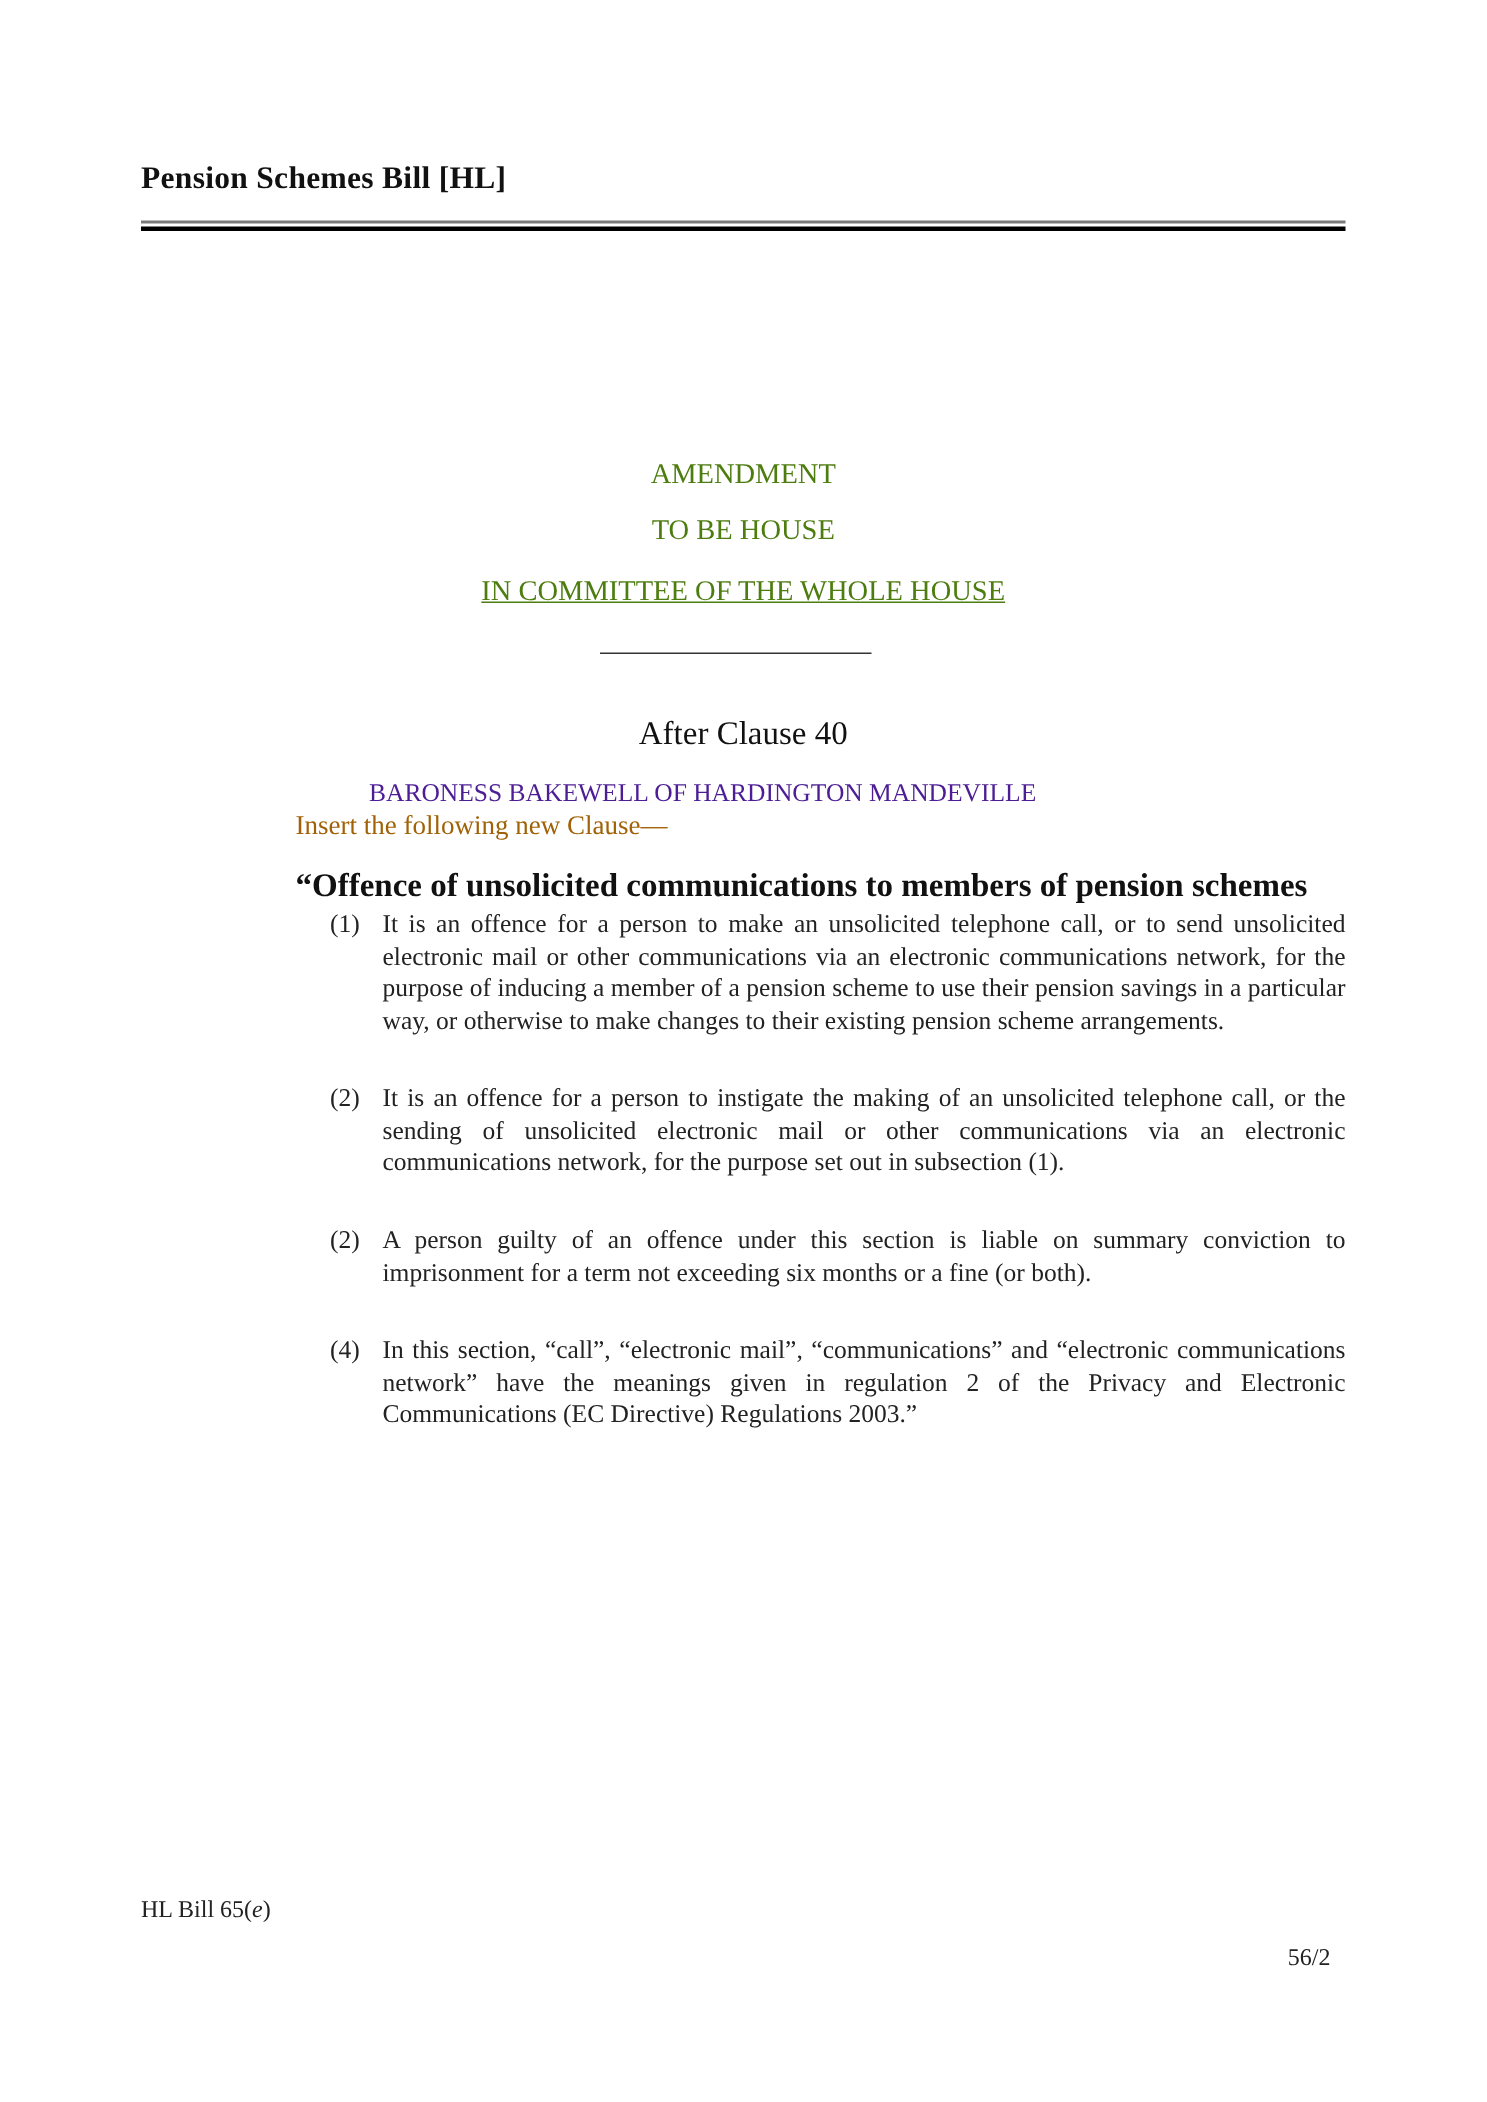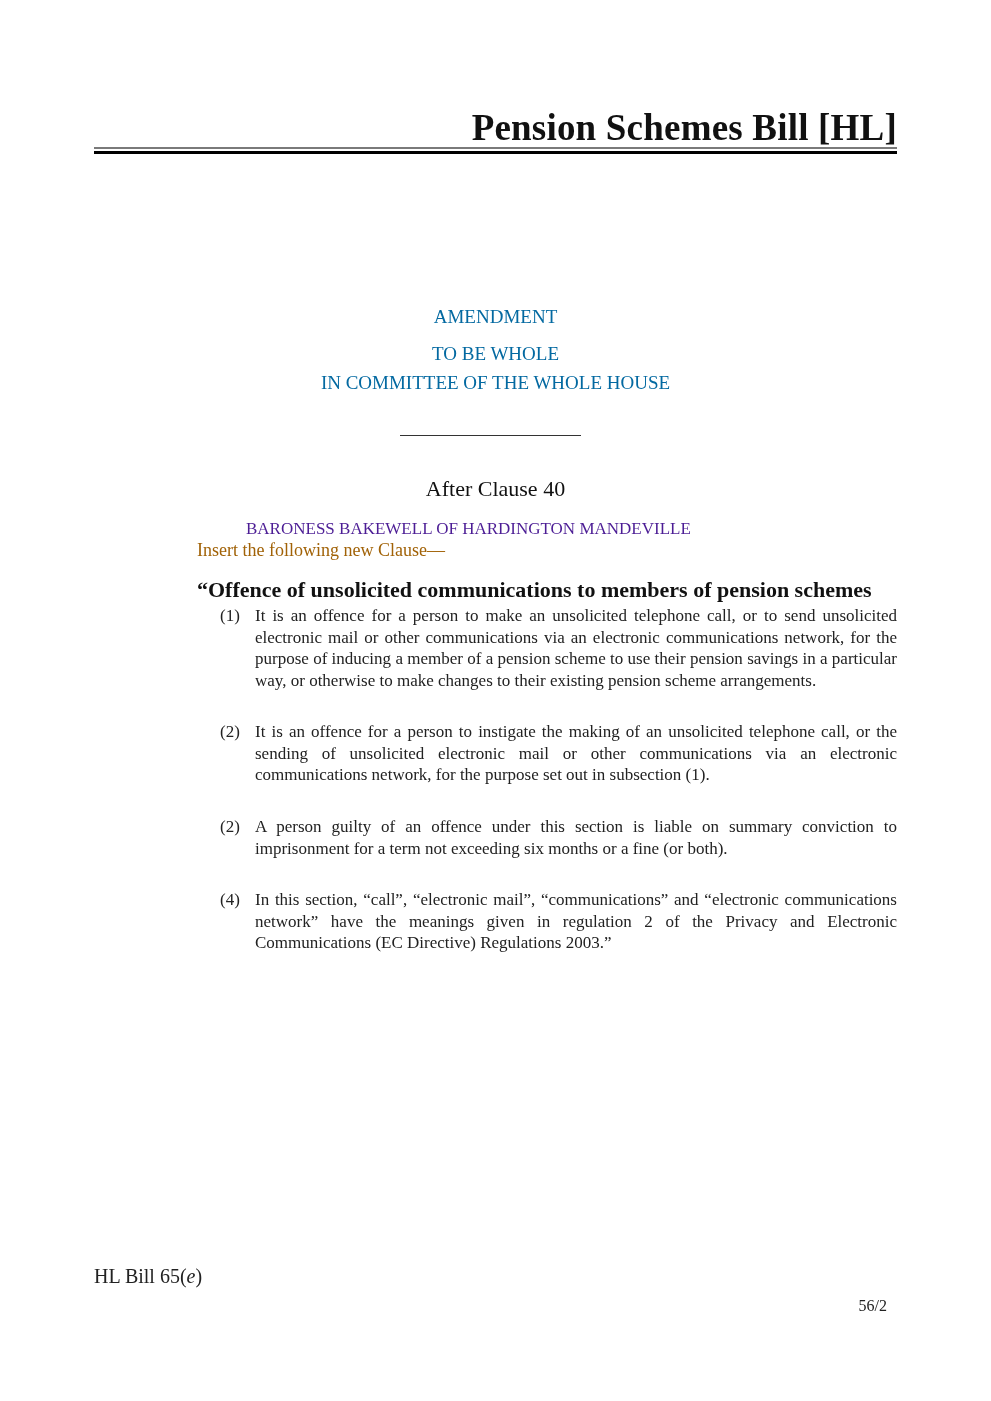--- a/index.html
+++ b/index.html
@@ -13,22 +13,22 @@
       position: relative;
       font-family: "Liberation Serif", "DejaVu Serif", serif;
       color: #1a1a1a;
       overflow: hidden;
     }
     .page-title {
       position: absolute;
       top: 106px;
       left: 94px;
       width: 803px;
-      text-align: right;
-      font-size: 37px;
+      text-align: left;
+      font-size: 21px;
       font-weight: bold;
       color: #111;
       letter-spacing: 0.2px;
     }
     .rule-thin {
       position: absolute;
       top: 147px;
       left: 94px;
       width: 803px;
       height: 2px;
@@ -41,21 +41,21 @@
       width: 803px;
       height: 3px;
       background: #000;
     }
     .heading-line {
       position: absolute;
       left: 94px;
       width: 803px;
       text-align: center;
       font-size: 19px;
-      color: #0369a1;
+      color: #4d7c0f;
     }
     .short-rule {
       position: absolute;
       top: 435px;
       left: 400px;
       width: 181px;
       height: 1px;
       background: #333;
     }
     .after-clause {
@@ -104,42 +104,42 @@
       flex: none;
     }
     .subsection .text {
       flex: 1;
       text-align: justify;
     }
     .footer-left {
       position: absolute;
       top: 1265px;
       left: 94px;
-      font-size: 20px;
+      font-size: 16px;
       color: #222;
     }
     .footer-left i { font-style: italic; }
     .footer-right {
       position: absolute;
       top: 1297px;
       right: 104px;
       font-size: 16px;
       color: #222;
     }
   </style>
 </head>
 <body>
 
 <div class="page-title">Pension Schemes Bill [HL]</div>
 <div class="rule-thin"></div>
 <div class="rule-thick"></div>
 
 <div class="heading-line" style="top:306px;">AMENDMENT</div>
-<div class="heading-line" style="top:343px;">TO BE WHOLE</div>
-<div class="heading-line" style="top:372px;">IN COMMITTEE OF THE WHOLE HOUSE</div>
+<div class="heading-line" style="top:343px;">TO BE HOUSE</div>
+<div class="heading-line" style="top:384px;text-decoration:underline;">IN COMMITTEE OF THE WHOLE HOUSE</div>
 
 <div class="short-rule"></div>
 
 <div class="after-clause">After Clause 40</div>
 
 <div class="mover">BARONESS BAKEWELL OF HARDINGTON MANDEVILLE</div>
 <div class="insert-line">Insert the following new Clause—</div>
 <div class="clause-title">“Offence of unsolicited communications to members of pension schemes</div>
 
 <div class="subsection" style="top:605px;">

